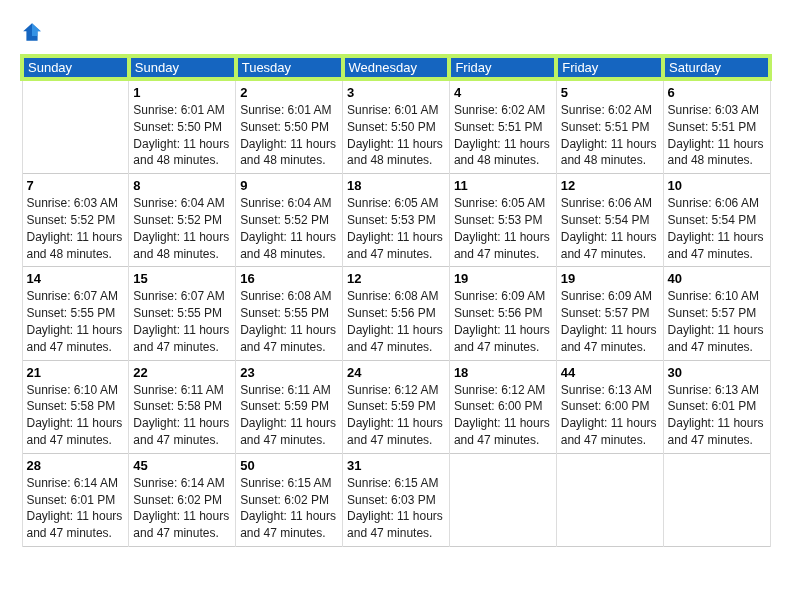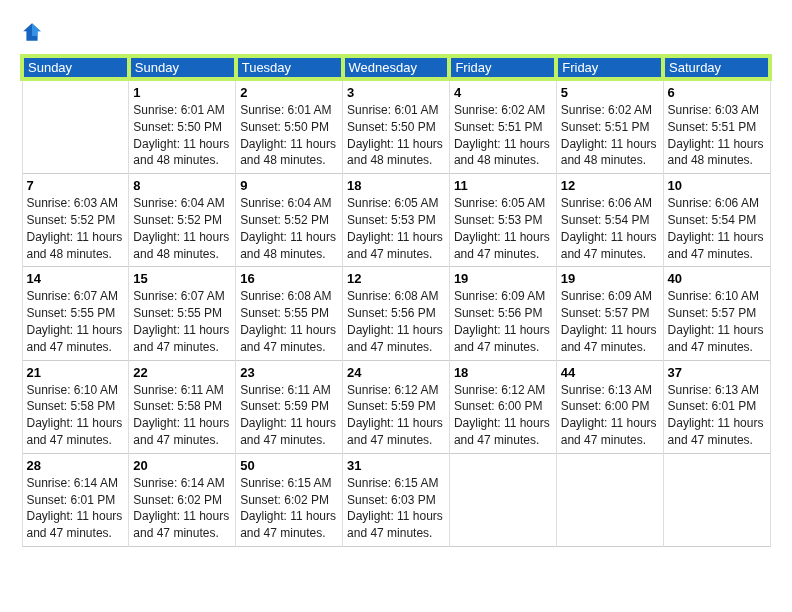--- a/index.html
+++ b/index.html
@@ -305,37 +305,37 @@
 and 47 minutes.</div>
         </td>
         <td>
           <span class="day-num">44</span>
           <div class="day-info" style="white-space: pre-line;">Sunrise: 6:13 AM
 Sunset: 6:00 PM
 Daylight: 11 hours
 and 47 minutes.</div>
         </td>
         <td>
-          <span class="day-num">37</span>
+          <span class="day-num">30</span>
           <div class="day-info" style="white-space: pre-line;">Sunrise: 6:13 AM
 Sunset: 6:01 PM
 Daylight: 11 hours
 and 47 minutes.</div>
         </td>
       </tr>
       <tr>
         <td>
           <span class="day-num">28</span>
           <div class="day-info" style="white-space: pre-line;">Sunrise: 6:14 AM
 Sunset: 6:01 PM
 Daylight: 11 hours
 and 47 minutes.</div>
         </td>
         <td>
-          <span class="day-num">20</span>
+          <span class="day-num">45</span>
           <div class="day-info" style="white-space: pre-line;">Sunrise: 6:14 AM
 Sunset: 6:02 PM
 Daylight: 11 hours
 and 47 minutes.</div>
         </td>
         <td>
           <span class="day-num">50</span>
           <div class="day-info" style="white-space: pre-line;">Sunrise: 6:15 AM
 Sunset: 6:02 PM
 Daylight: 11 hours

